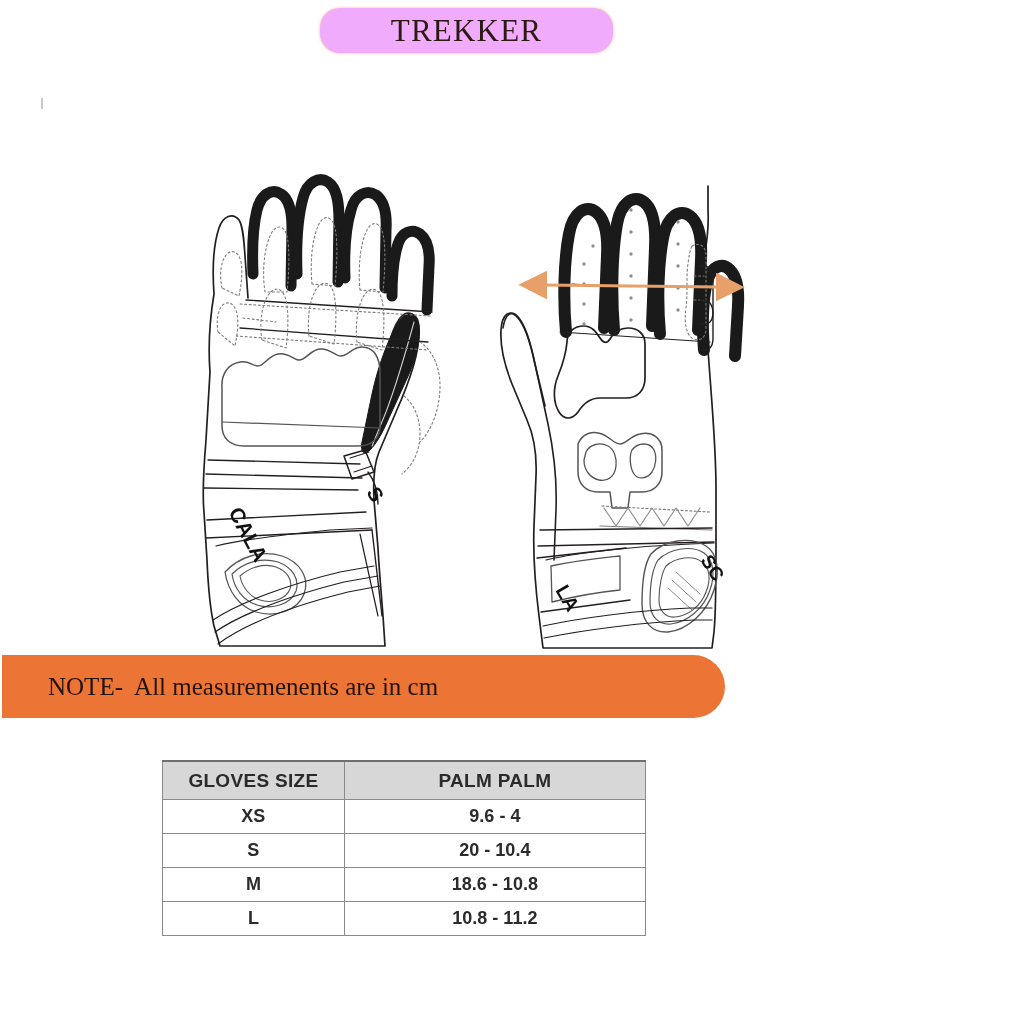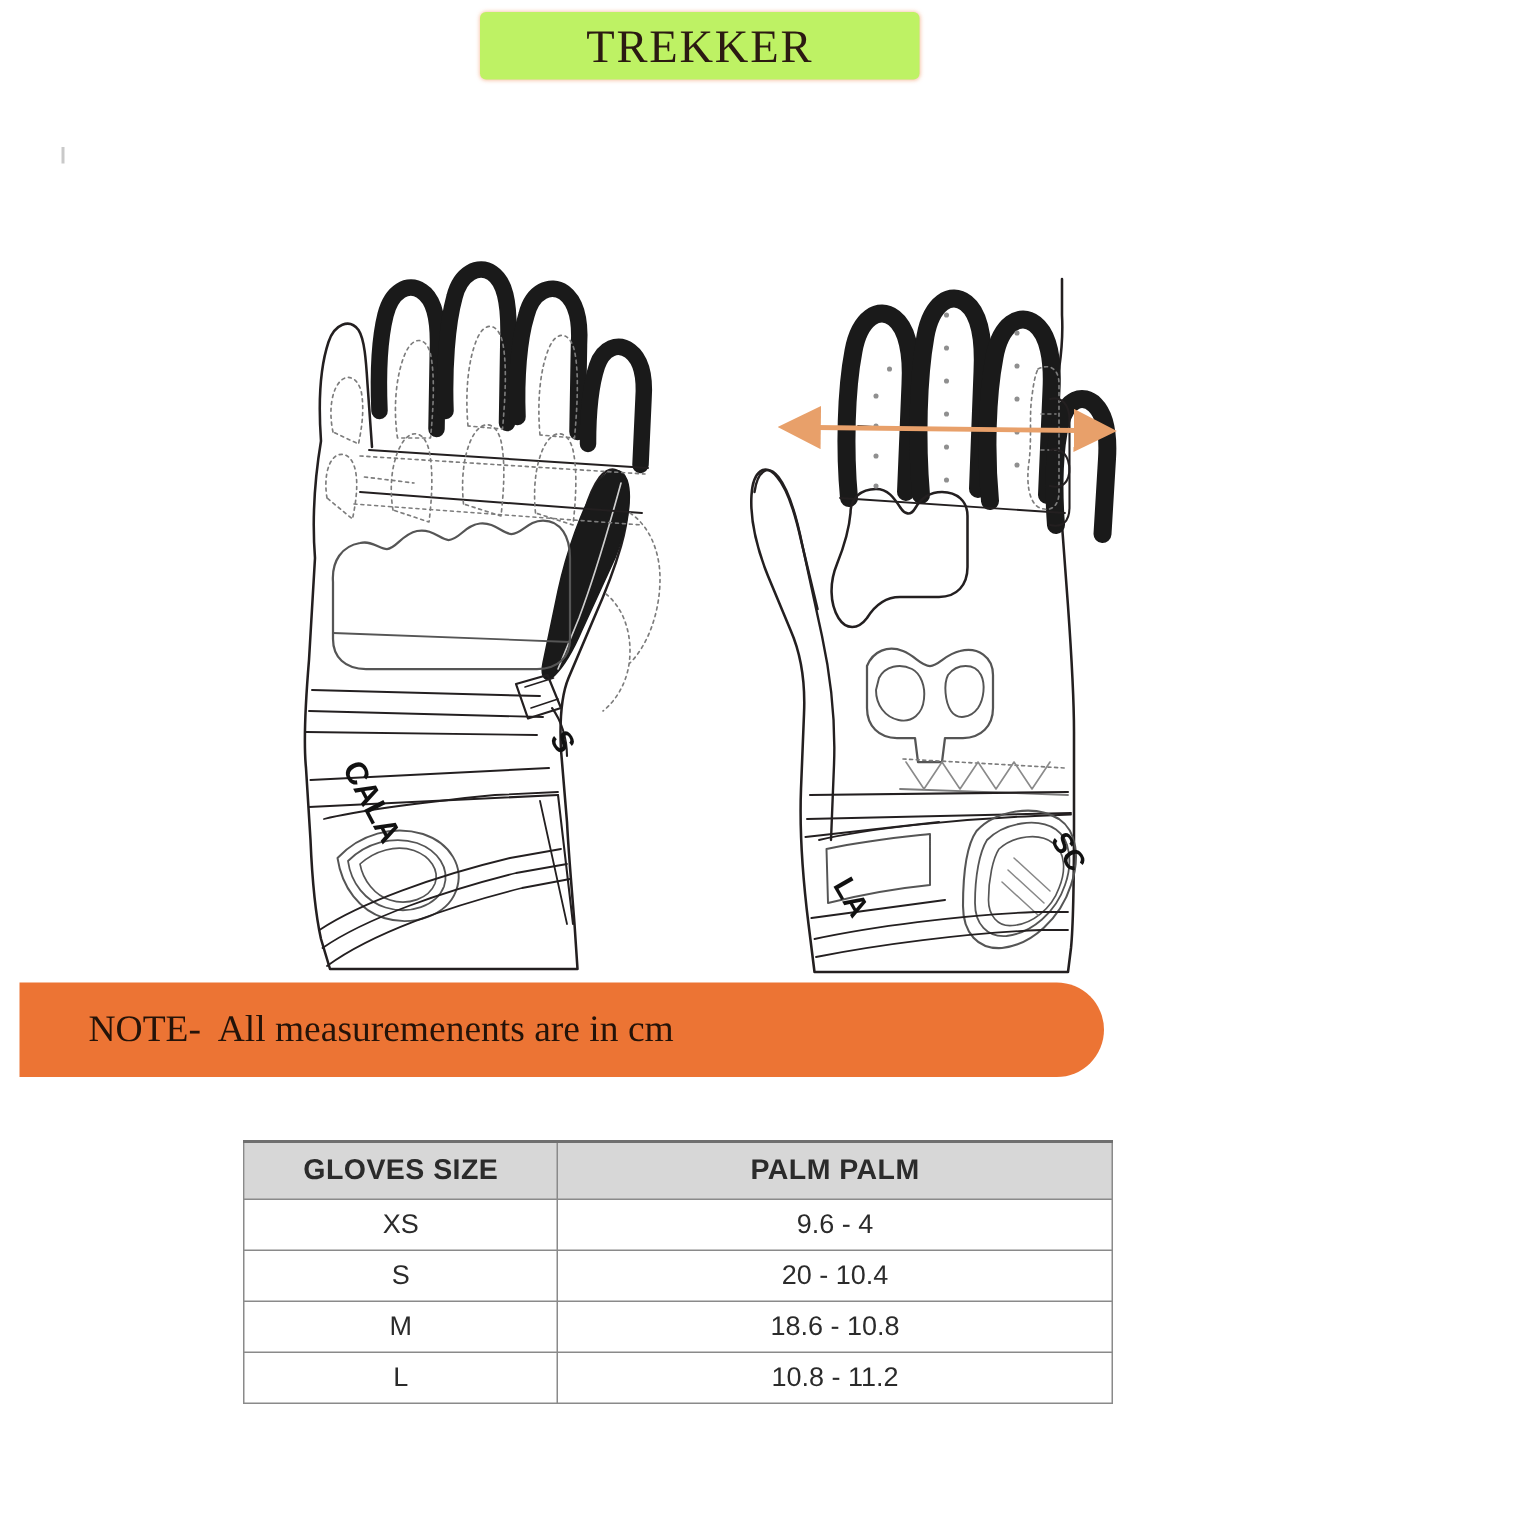--- a/index.html
+++ b/index.html
@@ -16,40 +16,40 @@
     color: #231f20;
   }
 
   
   #title-banner {
     position: absolute;
     left: 320px;
     top: 8px;
     width: 293px;
     height: 45px;
-    background: #bef264;
-    border-radius: 4px;
+    background: #f0abfc;
+    border-radius: 20px;
     display: flex;
     align-items: center;
     justify-content: center;
     box-shadow: 0 0 3px rgba(236,116,52,0.55);
   }
   #title-banner .label {
     font-family: "Liberation Serif", serif;
     font-size: 31px;
     letter-spacing: 1.2px;
     color: #2b1a12;
     line-height: 1;
     white-space: nowrap;
   }
 
   
   #note-banner {
     position: absolute;
-    left: 13px;
+    left: 2px;
     top: 655px;
     width: 723px;
     height: 63px;
     background: #ec7434;
     border-top-right-radius: 32px;
     border-bottom-right-radius: 32px;
     display: flex;
     align-items: center;
   }
   #note-banner .label {
@@ -80,42 +80,42 @@
     height: 11px;
     background: #bfbfbf;
     opacity: 0.85;
   }
 
   
   #size-table {
     position: absolute;
     left: 162px;
     top: 760px;
-    width: 580px;
+    width: 484px;
     border-collapse: collapse;
     font-family: "Liberation Sans", sans-serif;
   }
   #size-table td, #size-table th {
     border: 1px solid #8a8a8a;
     text-align: center;
     color: #2b2b2b;
   }
   #size-table thead th {
     background: #d7d7d7;
     border-top: 2px solid #6f6f6f;
     font-size: 19px;
     font-weight: bold;
     letter-spacing: 0.3px;
     height: 37px;
     padding: 0;
   }
   #size-table tbody td {
     background: #ffffff;
     font-size: 18px;
-    font-weight: normal;
+    font-weight: bold;
     height: 33px;
     padding: 0;
   }
   #size-table col.c-size { width: 212px; }
   #size-table col.c-width { width: 376px; }
 </style>
 </head>
 <body>
 
 <div id="title-banner">

